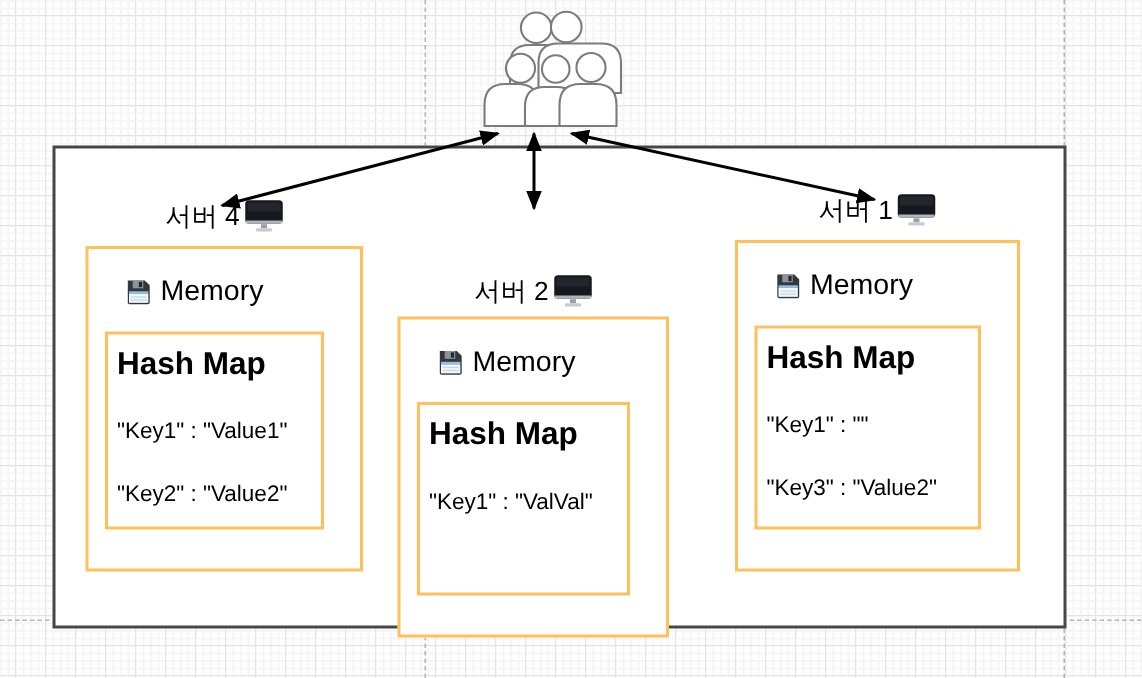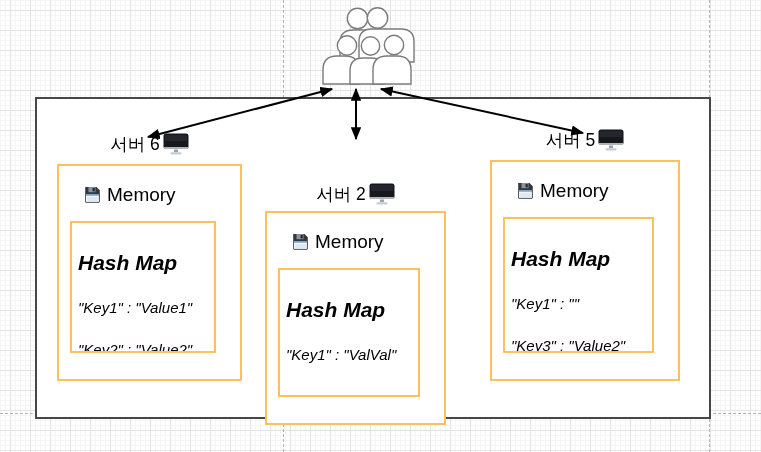--- a/index.html
+++ b/index.html
@@ -26,40 +26,40 @@
   .server-label{position:absolute;left:0;right:0;top:0;height:28px;display:flex;
     align-items:center;justify-content:center;gap:3px;font-size:17.5px;white-space:nowrap;}
   .server-box{position:absolute;left:0;right:0;bottom:0;background:#fff;
     border:2px solid #FFC05C;box-sizing:border-box;}
   #g1 .server-box{top:34px;}
   #g2 .server-box{top:31px;}
   #g3 .server-box{top:34px;}
   .memory-row{position:absolute;left:24px;top:18px;display:flex;align-items:center;
     gap:6px;font-size:19px;white-space:nowrap;}
   .hash-box{position:absolute;left:11px;right:24px;top:55px;bottom:26px;
-    border:2px solid #FFC05C;box-sizing:border-box;padding:28px 6px 0 6px;overflow:hidden;font-style:italic;}
+    border:2px solid #FFC05C;box-sizing:border-box;padding:8px 6px 0 6px;overflow:hidden;}
   .hash-title{font-size:21px;font-weight:bold;line-height:1.1;}
   .hash-entry{font-size:15px;margin-top:25px;white-space:nowrap;}
   .overlay{position:absolute;left:0;top:0;z-index:5;pointer-events:none;}
   .icon{display:inline-block;flex:0 0 auto;}
 </style>
 </head>
 <body>
 
 <div class="page">
 
   <div class="dash-v" style="left:283px;"></div>
   <div class="dash-v" style="left:709px;"></div>
   <div class="dash-h" style="top:413px;"></div>
 
   <div class="main-box"></div>
 
   <div class="server-group" id="g1">
     <div class="server-label">
-      <span>서버 6</span>
+      <span>서버 4</span>
       <svg class="icon" width="26" height="22" viewBox="0 0 26 22">
         <rect x="0.5" y="0.5" width="25" height="15.5" rx="2.5" fill="#17181d"></rect>
         <rect x="2" y="2" width="22" height="6" fill="#2e3138" opacity="0.6"></rect>
         <rect x="1" y="14" width="24" height="2" fill="#aeb4bb"></rect>
         <rect x="11" y="16.5" width="4" height="2.6" fill="#9aa0a8"></rect>
         <rect x="7.5" y="19.2" width="11" height="2.2" rx="1" fill="#c6cbd1"></rect>
       </svg>
     </div>
     <div class="server-box">
       <div class="memory-row">
@@ -108,21 +108,21 @@
       </div>
       <div class="hash-box">
         <div class="hash-title">Hash Map</div>
         <div class="hash-entry">"Key1" : "ValVal"</div>
       </div>
     </div>
   </div>
 
   <div class="server-group" id="g3">
     <div class="server-label">
-      <span>서버 5</span>
+      <span>서버 1</span>
       <svg class="icon" width="26" height="22" viewBox="0 0 26 22">
         <rect x="0.5" y="0.5" width="25" height="15.5" rx="2.5" fill="#17181d"></rect>
         <rect x="2" y="2" width="22" height="6" fill="#2e3138" opacity="0.6"></rect>
         <rect x="1" y="14" width="24" height="2" fill="#aeb4bb"></rect>
         <rect x="11" y="16.5" width="4" height="2.6" fill="#9aa0a8"></rect>
         <rect x="7.5" y="19.2" width="11" height="2.2" rx="1" fill="#c6cbd1"></rect>
       </svg>
     </div>
     <div class="server-box">
       <div class="memory-row">

